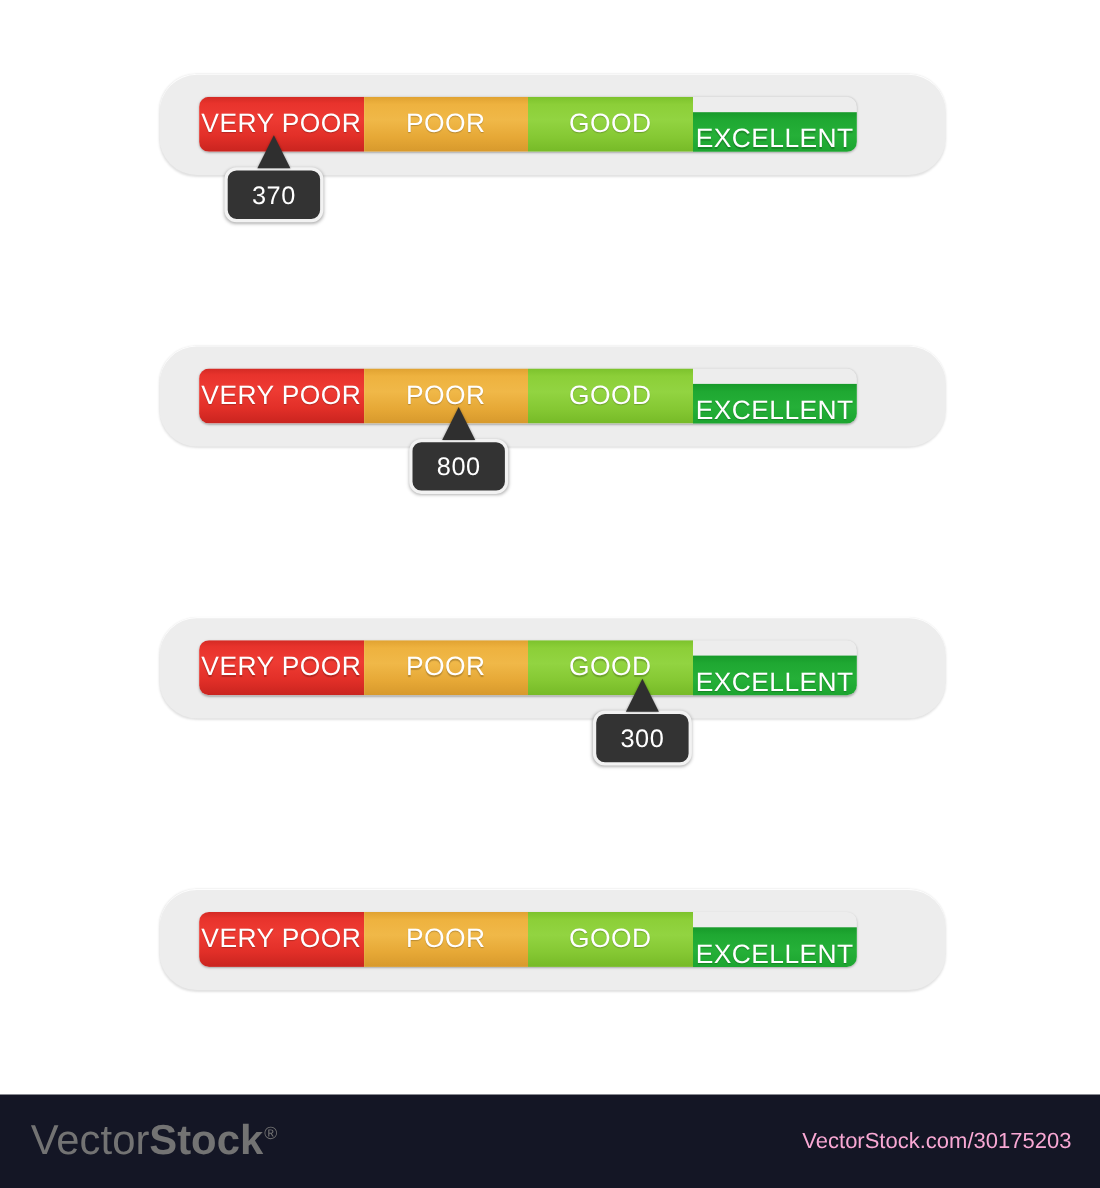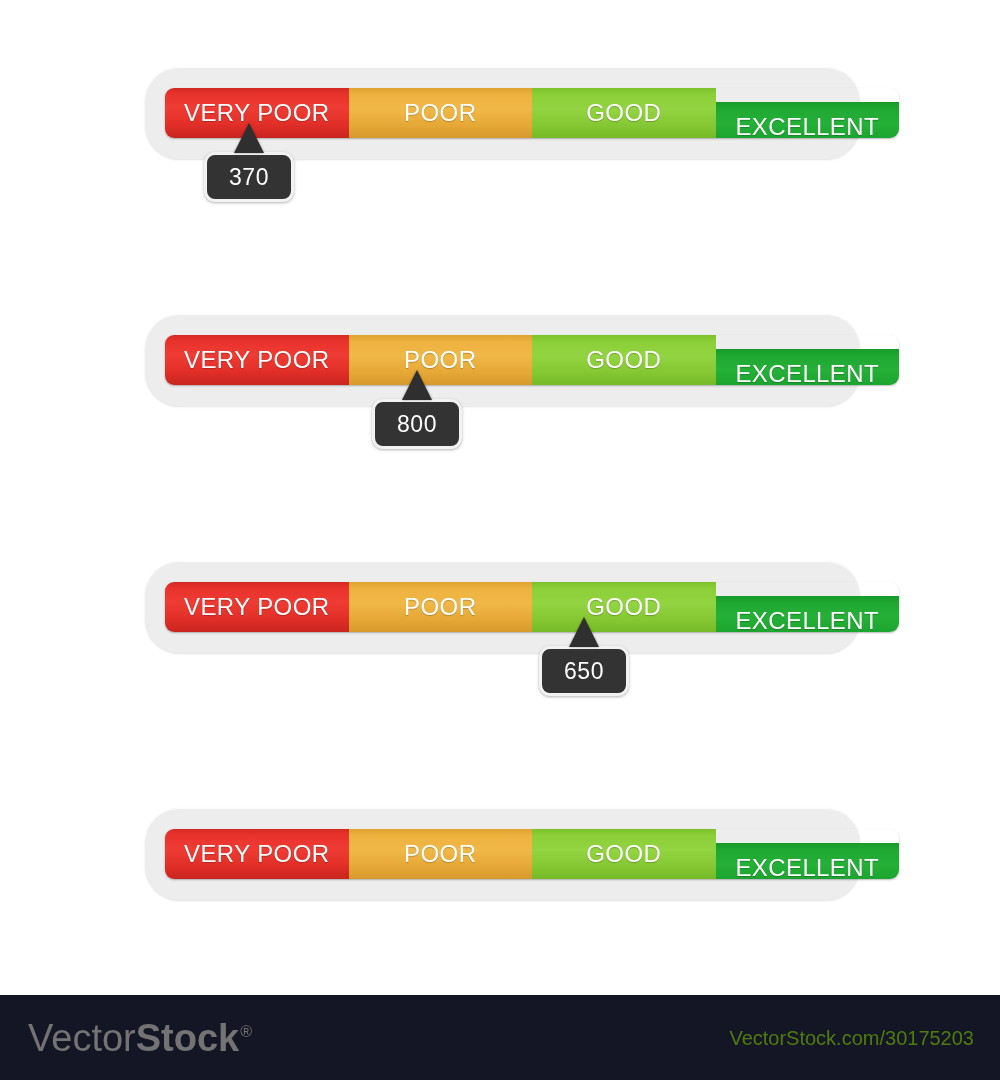--- a/index.html
+++ b/index.html
@@ -39,23 +39,23 @@
     width: 715px;
     height: 92px;
     background: #ededed;
     border-radius: 34px;
     box-shadow: 0 1px 2px rgba(0,0,0,0.12),
                 inset 0 1px 0 rgba(255,255,255,0.85);
   }
 
   .bar {
     position: absolute;
-    left: 20px;
+    left: 36px;
     top: 21px;
-    width: 734px;
+    width: 598px;
     height: 50px;
     border-radius: 9px;
     overflow: hidden;
     display: flex;
     box-shadow: 0 1px 2px rgba(0,0,0,0.28);
   }
 
   .seg {
     position: relative;
     width: 25%;
@@ -158,21 +158,21 @@
     position: relative;
     top: -14px;
     margin-left: 1px;
   }
 
   .footer-url {
     position: absolute;
     right: 26px;
     top: 50%;
     transform: translateY(-50%);
-    color: #4d7c0f;
+    color: #f9a8d4;
     font-size: 20px;
     white-space: nowrap;
   }
 </style>
 </head>
 <body>
 
 <div class="stage">
 
   <div class="gauge" style="top:67px;">
@@ -235,21 +235,21 @@
       <div class="seg s-good">
         <span class="seg-label">GOOD</span>
       </div>
       <div class="seg s-excellent">
         <span class="seg-label">EXCELLENT</span>
       </div>
     </div>
     <div class="marker" style="left:439px;">
       <div class="pointer"></div>
       <div class="badge">
-        <span class="badge-value">650</span>
+        <span class="badge-value">300</span>
       </div>
     </div>
   </div>
 
   <div class="gauge" style="top:808px;">
     <div class="tray"></div>
     <div class="bar">
       <div class="seg s-very-poor">
         <span class="seg-label">VERY POOR</span>
       </div>

